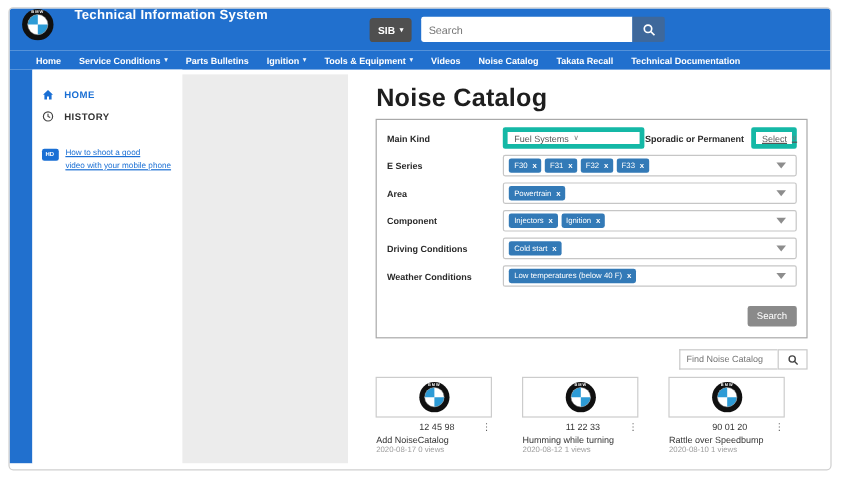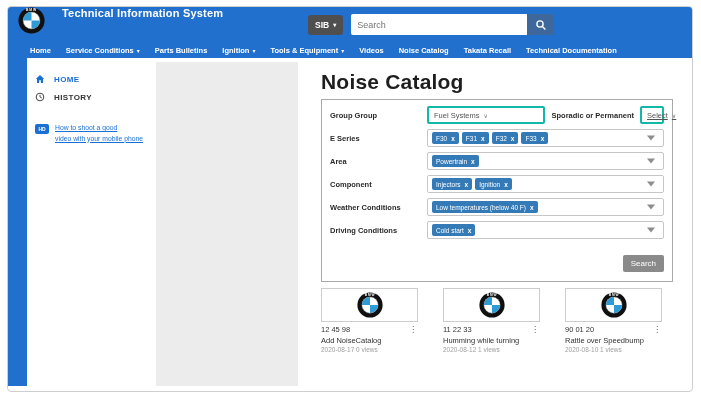--- a/index.html
+++ b/index.html
@@ -44,46 +44,46 @@
   .video-link { margin-top:17px; padding-left:8px; display:flex; gap:6px; cursor:pointer; align-items:flex-start; }
   .video-link .vtxt { font-size:6.8px; color:var(--link); text-decoration:underline; line-height:1.55; }
   .hd-badge { width:14px; height:10px; background:var(--link); border-radius:2px; color:#fff; font-size:5px;
     font-weight:bold; display:flex; align-items:center; justify-content:center; margin-top:1px; }
   
   .page-title { font-size:21px; font-weight:bold; color:#1e1e1e; margin:12px 0 5px 0; letter-spacing:.2px; }
   .formbox { border:1px solid #a9a9a9; height:183px; padding:6px 8px; position:relative; background:#fff; }
   .frow { display:flex; align-items:center; height:18px; margin-bottom:5px; }
   .flabel { width:97px; font-size:7.5px; font-weight:600; color:#2a2a2a; flex-shrink:0; }
   .fcontrol { flex:1; display:flex; align-items:center; min-width:0; }
-  .select { border:2px solid #14b8a6; border-radius:2px; height:18px; display:flex; align-items:center;
+  .select { border:4px solid #14b8a6; border-radius:2px; height:18px; display:flex; align-items:center;
     justify-content:flex-start; padding:0 5px; font-size:7.5px; color:#555; background:#fff; cursor:pointer; }
   .select .chev { color:#777; font-size:6px; margin-left:4px; }
   .select.main-group { width:118px; }
   .inline-label { font-size:7.5px; font-weight:600; color:#2a2a2a; margin-left:auto; white-space:nowrap; }
-  .select.sporadic { width:24px; margin-left:6px; flex-shrink:0;text-decoration:underline; }
+  .select.sporadic { width:38px; margin-left:6px; flex-shrink:0;text-decoration:underline; }
   .multiselect { flex:1; border:1px solid #c6c6c6; border-radius:2px; height:18px; display:flex; align-items:center;
     padding:0 24px 0 4px; gap:3px; position:relative; background:#fff; cursor:pointer; overflow:hidden; }
   .chip { background:var(--chip); color:#fff; font-size:6.5px; padding:2.5px 4px; border-radius:2px; display:flex;
     gap:4px; align-items:center; white-space:nowrap; cursor:pointer; }
   .chip .x { font-weight:bold; cursor:pointer; }
   .ms-caret { position:absolute; right:8px; top:50%; transform:translateY(-50%); width:0; height:0;
     border-left:4px solid transparent; border-right:4px solid transparent; border-top:5px solid #8d8d8d; }
   .form-search-btn { position:absolute; right:8px; bottom:9px; background:var(--search-btn); color:#fff; font-size:8px;
     padding:4px 8px; border:none; border-radius:2px; cursor:pointer; }
   
   .find-row { display:flex; justify-content:flex-end; margin-top:9px; }
   .find-input { width:82px; height:17px; border:1px solid #c9c9c9; border-right:none; font-size:7.5px;
     padding:0 5px; outline:none; }
   .find-btn { width:25px; height:17px; border:1px solid #c9c9c9; background:#fff; display:flex; align-items:center;
     justify-content:center; cursor:pointer; }
   .cards { display:flex; gap:25px; margin-top:6px; }
   .card { width:97px; }
   .thumb { height:34px; border:1px solid #ccc; background:#fff; display:flex; align-items:center;
     justify-content:center; cursor:pointer; }
-  .card-head { display:flex; justify-content:space-between; align-items:flex-end; margin-top:3px; }
+  .card-head { display:flex; justify-content:space-between; align-items:flex-end; margin-top:3px;margin-left:36px; }
   .card-code { font-size:7.5px; color:#333; }
   .kebab { font-size:8px; color:#555; cursor:pointer; line-height:1; padding:0 1px; }
   .card-title { font-size:7.5px; color:#333; margin-top:1.5px; }
   .card-meta { font-size:6.5px; color:#9e9e9e; margin-top:1.5px; }
 </style>
 </head>
 <body>
 
 <div class="page">
 
@@ -180,21 +180,21 @@
     </div>
 
     <div class="graycol"></div>
 
     <div class="main">
       <div class="page-title">Noise Catalog</div>
 
       <div class="formbox">
 
         <div class="frow">
-          <div class="flabel">Group Group</div>
+          <div class="flabel">Main Kind</div>
           <div class="fcontrol">
             <div class="select main-group">
               <span>Fuel Systems</span>
               <span class="chev">∨</span>
             </div>
             <div class="inline-label">Sporadic or Permanent</div>
             <div class="select sporadic">
               <span>Select</span>
               <span class="chev">∨</span>
             </div>
@@ -251,52 +251,61 @@
                         <span class="x">x</span>
                       </span><span class="chip">
                         <span>Ignition</span>
                         <span class="x">x</span>
                       </span></span>
                   <span class="ms-caret"></span>
                 </div>
               </div>
             </div>
             <div class="frow">
+              <div class="flabel">Driving Conditions</div>
+              <div class="fcontrol">
+                <div class="multiselect">
+                  <span style="display:contents">
+                    
+                  <span class="chip">
+                        <span>Cold start</span>
+                        <span class="x">x</span>
+                      </span></span>
+                  <span class="ms-caret"></span>
+                </div>
+              </div>
+            </div>
+            <div class="frow">
               <div class="flabel">Weather Conditions</div>
               <div class="fcontrol">
                 <div class="multiselect">
                   <span style="display:contents">
                     
                   <span class="chip">
                         <span>Low temperatures (below 40 F)</span>
                         <span class="x">x</span>
                       </span></span>
                   <span class="ms-caret"></span>
                 </div>
               </div>
             </div>
-            <div class="frow">
-              <div class="flabel">Driving Conditions</div>
-              <div class="fcontrol">
-                <div class="multiselect">
-                  <span style="display:contents">
-                    
-                  <span class="chip">
-                        <span>Cold start</span>
-                        <span class="x">x</span>
-                      </span></span>
-                  <span class="ms-caret"></span>
-                </div>
-              </div>
-            </div>
           </div>
 
         <button class="form-search-btn">Search</button>
       </div>
 
+      <div class="find-row">
+        <input class="find-input" placeholder="Find Noise Catalog" style="">
+        <button class="find-btn">
+          <svg width="10" height="10" viewBox="0 0 12 12">
+            <circle cx="5" cy="5" r="3.1" fill="none" stroke="#444" stroke-width="1.4"></circle>
+            <line x1="7.4" y1="7.4" x2="10.4" y2="10.4" stroke="#444" stroke-width="1.4"></line>
+          </svg>
+        </button>
+      </div>
 
       <div class="cards">
 
       <div class="card">
             <div class="thumb">
               <svg width="26" height="26" viewBox="0 0 64 64">
                 <circle cx="32" cy="32" r="31" fill="#101010"></circle>
                 <circle cx="32" cy="32" r="20" fill="#fff"></circle>
                 <path d="M32 12 A20 20 0 0 0 12 32 L32 32 Z" fill="#2d9bd6"></path>
                 <path d="M52 32 A20 20 0 0 1 32 52 L32 32 Z" fill="#2d9bd6"></path>

